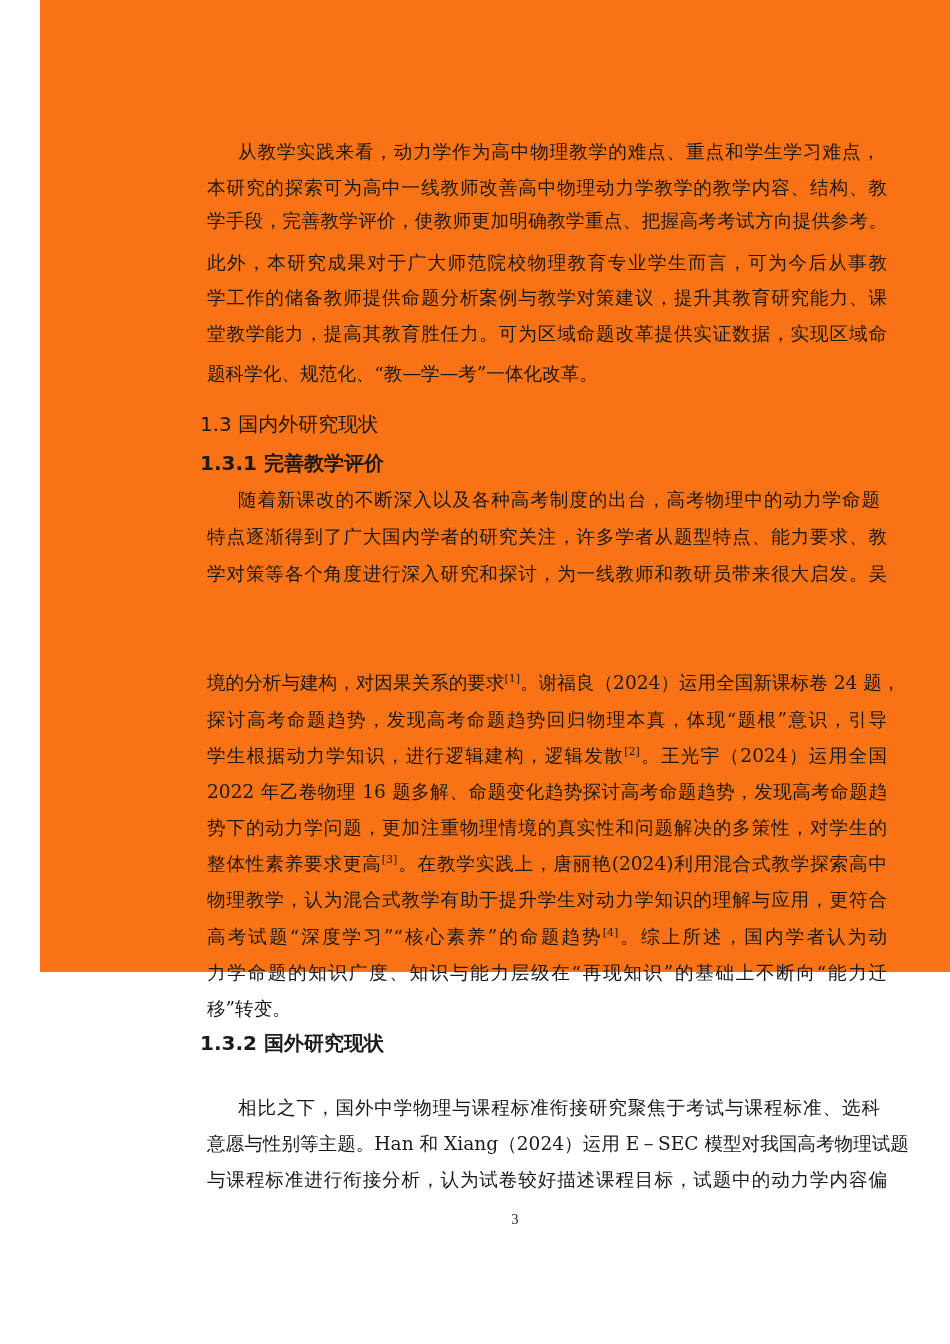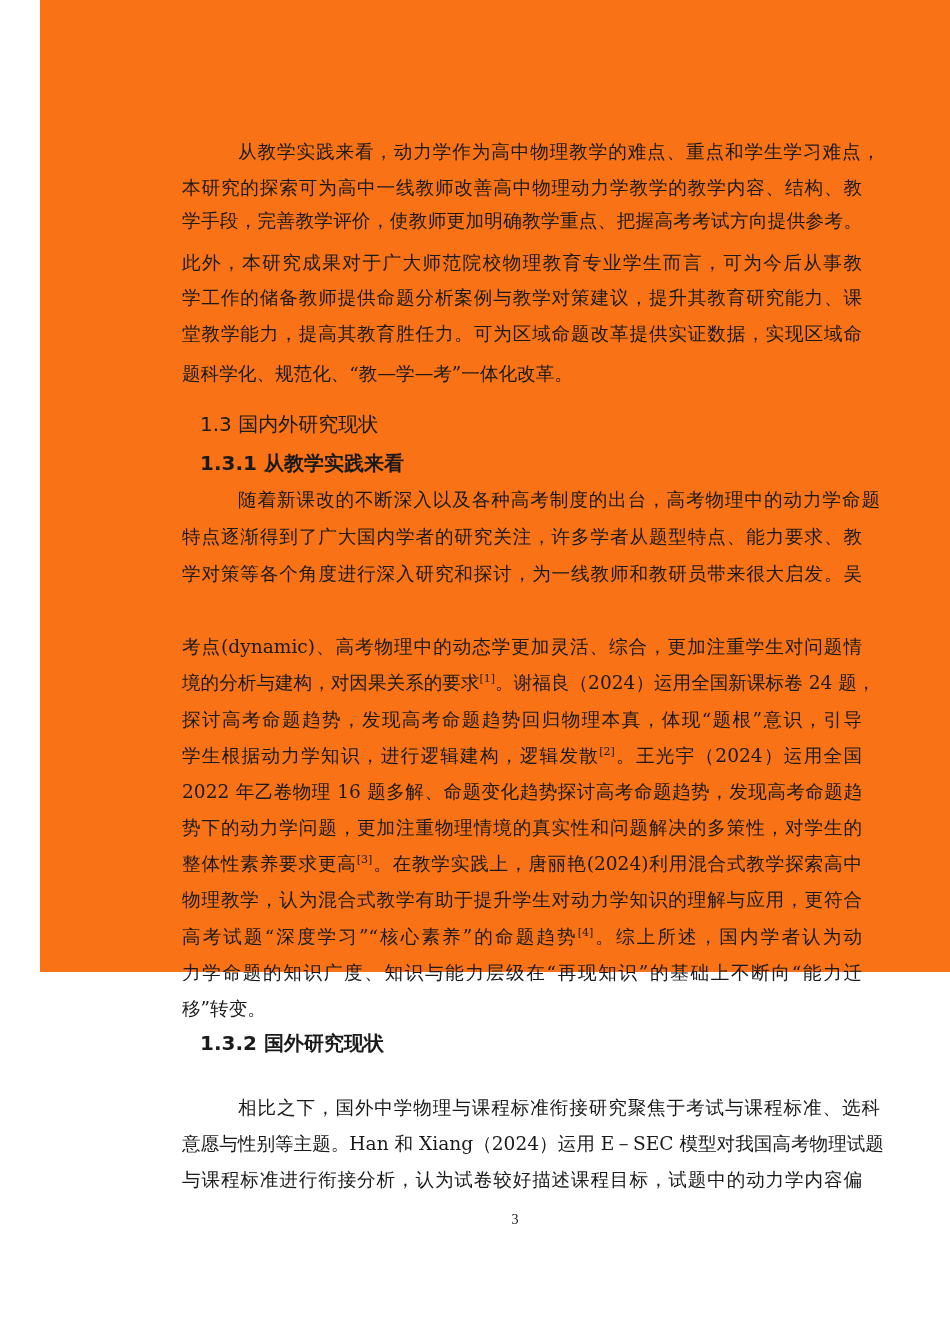--- a/index.html
+++ b/index.html
@@ -1,19 +1,19 @@
 <!DOCTYPE html>
 <html><head>
   <meta charset="utf-8">
   <style>
     html, body { margin: 0; padding: 0; background: #ffffff; }
     body { width: 950px; height: 1344px; position: relative; overflow: hidden;
            font-family: "DejaVu Serif", "Liberation Serif", serif; color: #1a1a1a; }
     .page { position: absolute; left: 0; top: 0; width: 950px; height: 972px; background: #f97316; margin-left: 40px; }
-    .line { position: absolute; left: 142px; width: 680px; font-size: 18.6px; line-height: 24px;
+    .line { position: absolute; left: 167px; width: 680px; font-size: 18.6px; line-height: 24px;
             white-space: nowrap; text-align: justify; text-align-last: justify; letter-spacing: 0px; }
     .line.last { text-align-last: left; }
     .line.indent { left: 198px; width: 642px; }
     .heading { position: absolute; left: 160px; font-size: 20px; line-height: 24px; white-space: nowrap;
                font-family: "DejaVu Sans", "Liberation Sans", sans-serif; }
     .heading.bold { font-weight: bold; }
     sup { font-size: 11px; vertical-align: 0; position: relative; top: -7px; }
     .page-number { position: absolute; left: 0; width: 950px; text-align: center; top: 1212px;
                    font-size: 14px; font-family: "Liberation Serif", serif; }
   </style>
@@ -26,26 +26,25 @@
   <div class="line" style="top:176px;">本研究的探索可为高中一线教师改善高中物理动力学教学的教学内容、结构、教</div>
   <div class="line" style="top:209px;">学手段，完善教学评价，使教师更加明确教学重点、把握高考考试方向提供参考。</div>
 
   <div class="line" style="top:251px;"> 此外，本研究成果对于广大师范院校物理教育专业学生而言，可为今后从事教</div>
   <div class="line" style="top:286px;">学工作的储备教师提供命题分析案例与教学对策建议，提升其教育研究能力、课</div>
   <div class="line" style="top:322px;">堂教学能力，提高其教育胜任力。可为区域命题改革提供实证数据，实现区域命</div>
   <div class="line last" style="top:362px;">题科学化、规范化、“教—学—考”一体化改革。</div>
 
   <div class="heading" style="top:412px;">1.3 国内外研究现状</div>
 
-  <div class="heading bold" style="top:451px;">1.3.1 从教学实践来看</div>
+  <div class="heading bold" style="top:451px;">1.3.1 完善教学评价</div>
 
   <div class="line indent" style="top:488px;">随着新课改的不断深入以及各种高考制度的出台，高考物理中的动力学命题</div>
   <div class="line" style="top:562px;">学对策等各个角度进行深入研究和探讨，为一线教师和教研员带来很大启发。吴</div>
   <div class="line" style="top:525px;">特点逐渐得到了广大国内学者的研究关注，许多学者从题型特点、能力要求、教</div>
-  <div class="line" style="top:635px;">考点(dynamic)、高考物理中的动态学更加灵活、综合，更加注重学生对问题情</div>
   <div class="line" style="top:671px;"><span>境的分析与建构，对因果关系的要求</span><sup>[1]</sup><span>。谢福良（2024）运用全国新课标卷 24 题，</span></div>
   <div class="line" style="top:708px;">探讨高考命题趋势，发现高考命题趋势回归物理本真，体现“题根”意识，引导</div>
   <div class="line" style="top:744px;"><span>学生根据动力学知识，进行逻辑建构，逻辑发散</span><sup>[2]</sup><span>。王光宇（2024）运用全国</span></div>
   <div class="line" style="top:780px;">2022 年乙卷物理 16 题多解、命题变化趋势探讨高考命题趋势，发现高考命题趋</div>
   <div class="line" style="top:816px;">势下的动力学问题，更加注重物理情境的真实性和问题解决的多策性，对学生的</div>
   <div class="line" style="top:852px;"><span>整体性素养要求更高</span><sup>[3]</sup><span>。在教学实践上，唐丽艳(2024)利用混合式教学探索高中</span></div>
   <div class="line" style="top:888px;">物理教学，认为混合式教学有助于提升学生对动力学知识的理解与应用，更符合</div>
   <div class="line" style="top:925px;"><span>高考试题“深度学习”“核心素养”的命题趋势</span><sup>[4]</sup><span>。综上所述，国内学者认为动</span></div>
   <div class="line" style="top:961px;">力学命题的知识广度、知识与能力层级在“再现知识”的基础上不断向“能力迁</div>
   <div class="line last" style="top:997px;">移”转变。</div>

